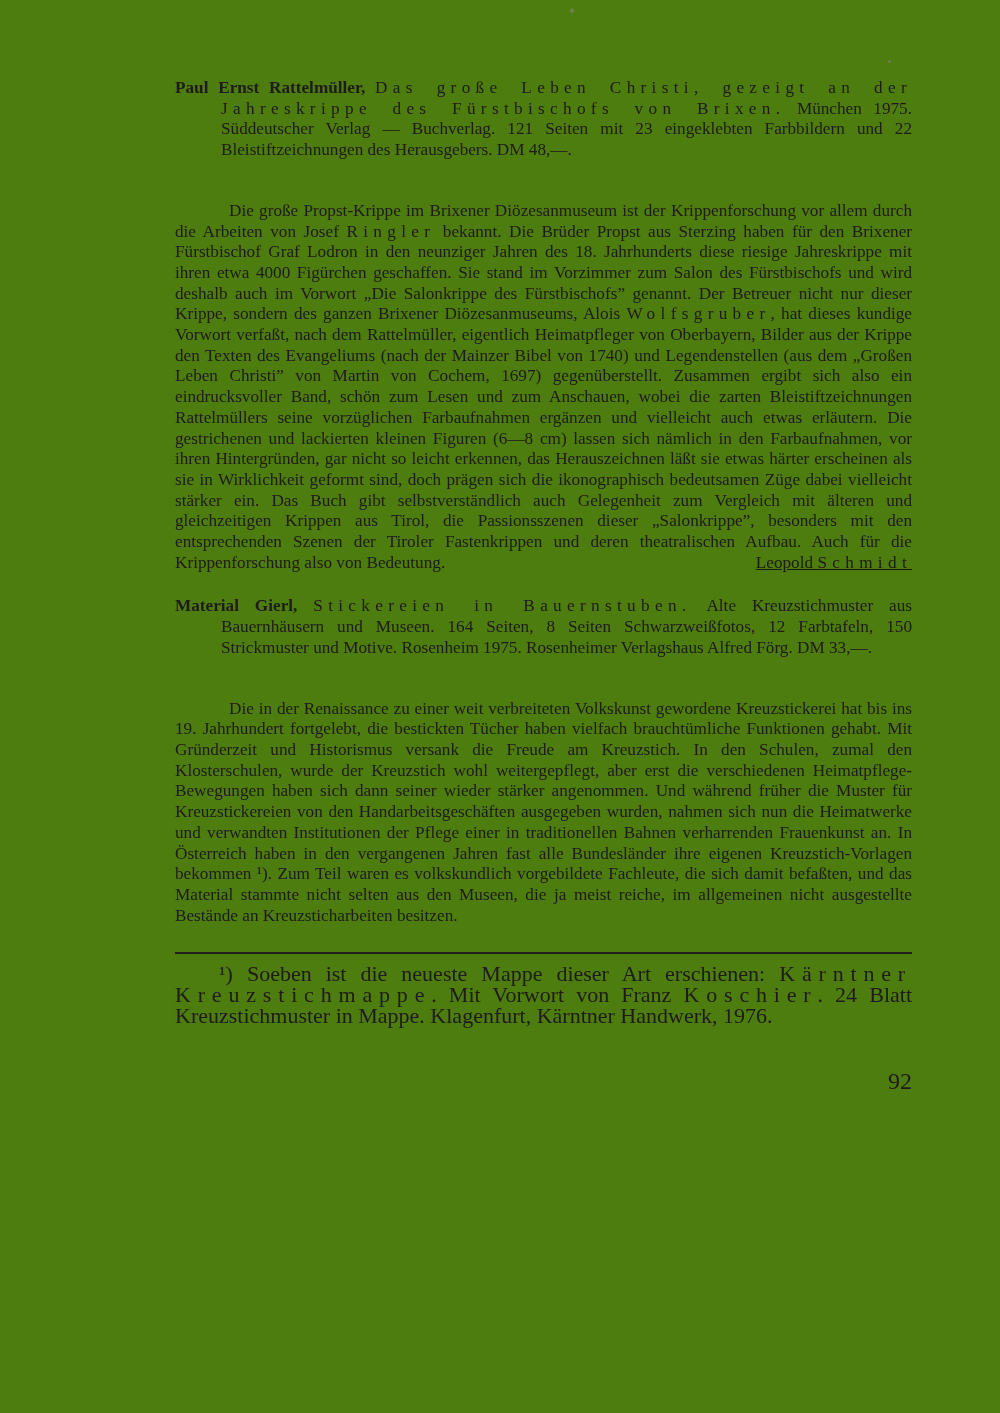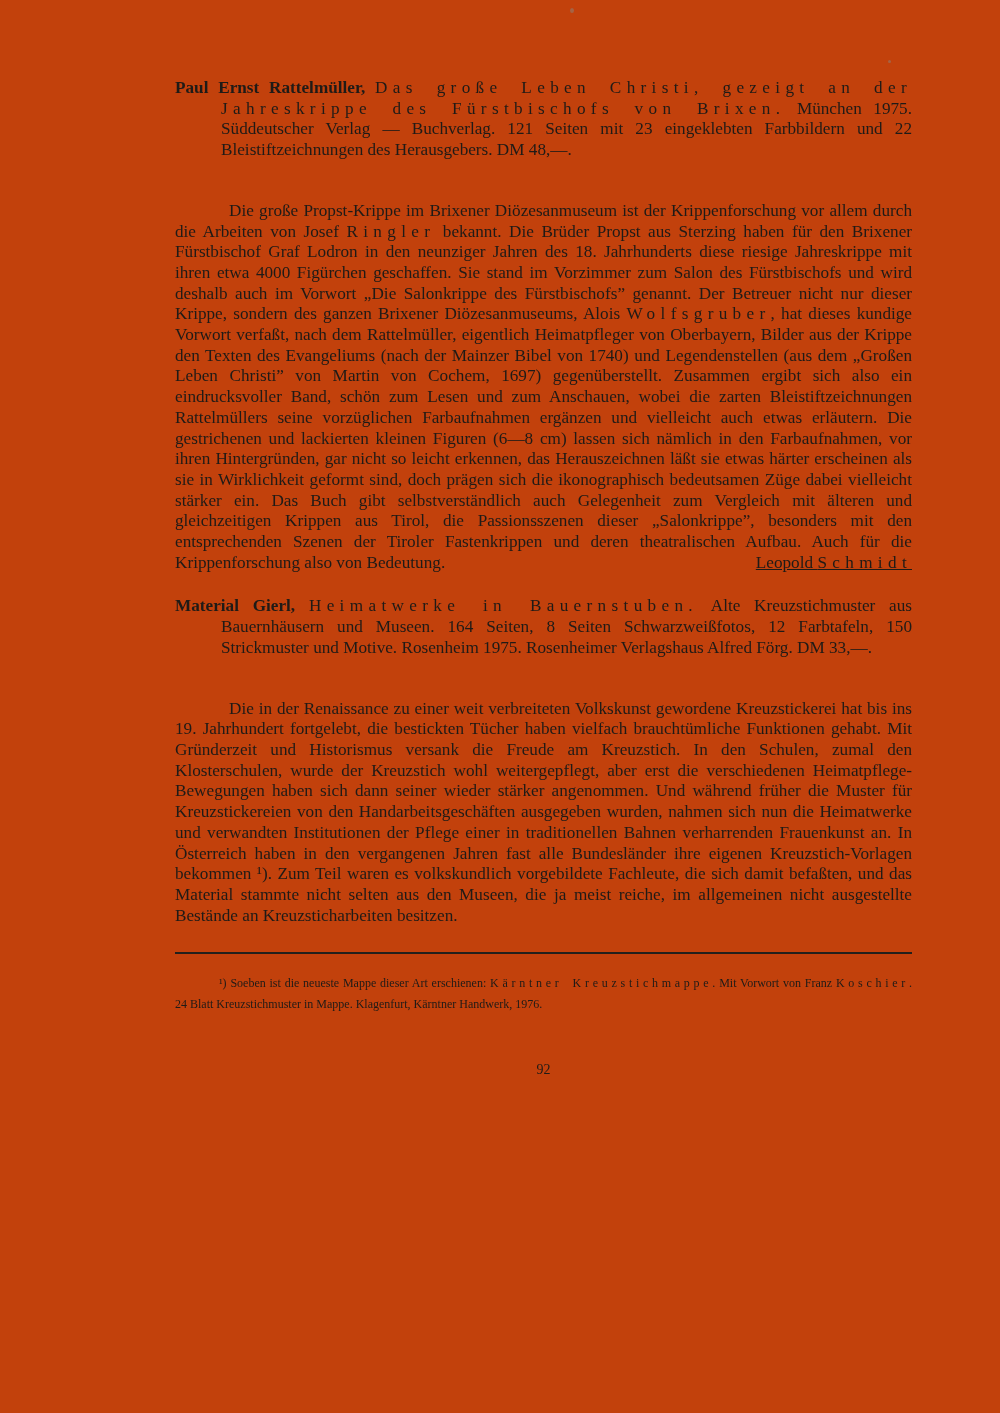--- a/index.html
+++ b/index.html
@@ -4,21 +4,21 @@
 <style>
   html, body {
     margin: 0;
     padding: 0;
     background: #f6f5f2;
   }
   .page {
     position: relative;
     width: 1000px;
     height: 1413px;
-    background: #c2410c;
+    background: #4d7c0f;
     color: #1f1b17;
     font-family: "Liberation Serif", "DejaVu Serif", serif;
     overflow: hidden;
   }
   .text-column {
     position: absolute;
     left: 175px;
     top: 78px;
     width: 737px;
   }
@@ -49,30 +49,30 @@
     text-indent: 0;
     text-decoration: underline;
   }
   .footnote-rule {
     margin-top: 26px;
     width: 737px;
     border: 0;
     border-top: 2.5px solid #23201c;
   }
   .footnote {
-    margin-top: 19px;
-    font-size: 12px;
+    margin-top: 9px;
+    font-size: 22px;
     line-height: 21px;
     text-indent: 44px;
   }
   .page-number {
     margin-top: 44px;
-    font-size: 14px;
+    font-size: 24px;
     line-height: 22px;
-    text-align: center;
+    text-align: right;
   }
   
   .scan-speck {
     position: absolute;
     background: #8a857e;
     border-radius: 50%;
     opacity: 0.5;
   }
 </style>
 </head>
@@ -84,21 +84,21 @@
   <span class="scan-speck" style="left:888px; top:60px; width:3px; height:3px;"></span>
 
   <div class="text-column">
 
     <section class="review">
       <p class="review-heading"><span class="run-bold">Paul Ernst Rattelmüller, </span><span class="run-sperr">Das große Leben Christi, gezeigt an der Jahreskrippe des Fürstbischofs von Brixen.</span><span class="run-normal"> München 1975. Süddeutscher Verlag — Buchverlag. 121 Seiten mit 23 eingeklebten Farbbildern und 22 Bleistiftzeichnungen des Herausgebers. DM 48,—.</span></p>
       <p class="review-paragraph"><span><span class="run-normal">Die große Propst-Krippe im Brixener Diözesanmuseum ist der Krippenforschung vor allem durch die Arbeiten von Josef </span><span class="run-sperr">Ringler</span><span class="run-normal"> bekannt. Die Brüder Propst aus Sterzing haben für den Brixener Fürstbischof Graf Lodron in den neunziger Jahren des 18. Jahrhunderts diese riesige Jahreskrippe mit ihren etwa 4000 Figürchen geschaffen. Sie stand im Vorzimmer zum Salon des Fürstbischofs und wird deshalb auch im Vorwort „Die Salonkrippe des Fürstbischofs” genannt. Der Betreuer nicht nur dieser Krippe, sondern des ganzen Brixener Diözesanmuseums, Alois </span><span class="run-sperr">Wolfsgruber</span><span class="run-normal">, hat dieses kundige Vorwort verfaßt, nach dem Rattelmüller, eigentlich Heimatpfleger von Oberbayern, Bilder aus der Krippe den Texten des Evangeliums (nach der Mainzer Bibel von 1740) und Legendenstellen (aus dem „Großen Leben Christi” von Martin von Cochem, 1697) gegenüberstellt. Zusammen ergibt sich also ein eindrucksvoller Band, schön zum Lesen und zum Anschauen, wobei die zarten Bleistiftzeichnungen Rattelmüllers seine vorzüglichen Farbaufnahmen ergänzen und vielleicht auch etwas erläutern. Die gestrichenen und lackierten kleinen Figuren (6—8 cm) lassen sich nämlich in den Farbaufnahmen, vor ihren Hintergründen, gar nicht so leicht erkennen, das Herauszeichnen läßt sie etwas härter erscheinen als sie in Wirklichkeit geformt sind, doch prägen sich die ikonographisch bedeutsamen Züge dabei vielleicht stärker ein. Das Buch gibt selbstverständlich auch Gelegenheit zum Vergleich mit älteren und gleichzeitigen Krippen aus Tirol, die Passionsszenen dieser „Salonkrippe”, besonders mit den entsprechenden Szenen der Tiroler Fastenkrippen und deren theatralischen Aufbau. Auch für die Krippenforschung also von Bedeutung.</span></span><span class="signature"><span class="run-normal">Leopold </span><span class="run-sperr">Schmidt</span></span></p>
     </section>
 
     <section class="review">
-      <p class="review-heading"><span class="run-bold">Material Gierl, </span><span class="run-sperr">Heimatwerke in Bauernstuben.</span><span class="run-normal"> Alte Kreuzstichmuster aus Bauernhäusern und Museen. 164 Seiten, 8 Seiten Schwarzweißfotos, 12 Farbtafeln, 150 Strickmuster und Motive. Rosenheim 1975. Rosenheimer Verlagshaus Alfred Förg. DM 33,—.</span></p>
+      <p class="review-heading"><span class="run-bold">Material Gierl, </span><span class="run-sperr">Stickereien in Bauernstuben.</span><span class="run-normal"> Alte Kreuzstichmuster aus Bauernhäusern und Museen. 164 Seiten, 8 Seiten Schwarzweißfotos, 12 Farbtafeln, 150 Strickmuster und Motive. Rosenheim 1975. Rosenheimer Verlagshaus Alfred Förg. DM 33,—.</span></p>
       <p class="review-paragraph"><span class="run-normal">Die in der Renaissance zu einer weit verbreiteten Volkskunst gewordene Kreuzstickerei hat bis ins 19. Jahrhundert fortgelebt, die bestickten Tücher haben vielfach brauchtümliche Funktionen gehabt. Mit Gründerzeit und Historismus versank die Freude am Kreuzstich. In den Schulen, zumal den Klosterschulen, wurde der Kreuzstich wohl weitergepflegt, aber erst die verschiedenen Heimatpflege-Bewegungen haben sich dann seiner wieder stärker angenommen. Und während früher die Muster für Kreuzstickereien von den Handarbeitsgeschäften ausgegeben wurden, nahmen sich nun die Heimatwerke und verwandten Institutionen der Pflege einer in traditionellen Bahnen verharrenden Frauenkunst an. In Österreich haben in den vergangenen Jahren fast alle Bundesländer ihre eigenen Kreuzstich-Vorlagen bekommen ¹). Zum Teil waren es volkskundlich vorgebildete Fachleute, die sich damit befaßten, und das Material stammte nicht selten aus den Museen, die ja meist reiche, im allgemeinen nicht ausgestellte Bestände an Kreuzsticharbeiten besitzen.</span></p>
     </section>
 
     <hr class="footnote-rule">
 
     <p class="footnote"><span class="run-normal">¹) Soeben ist die neueste Mappe dieser Art erschienen: </span><span class="run-sperr">Kärntner Kreuzstichmappe</span><span class="run-normal">. Mit Vorwort von Franz </span><span class="run-sperr">Koschier</span><span class="run-normal">. 24 Blatt Kreuzstichmuster in Mappe. Klagenfurt, Kärntner Handwerk, 1976.</span></p>
 
     <p class="page-number">92</p>
 
   </div>

